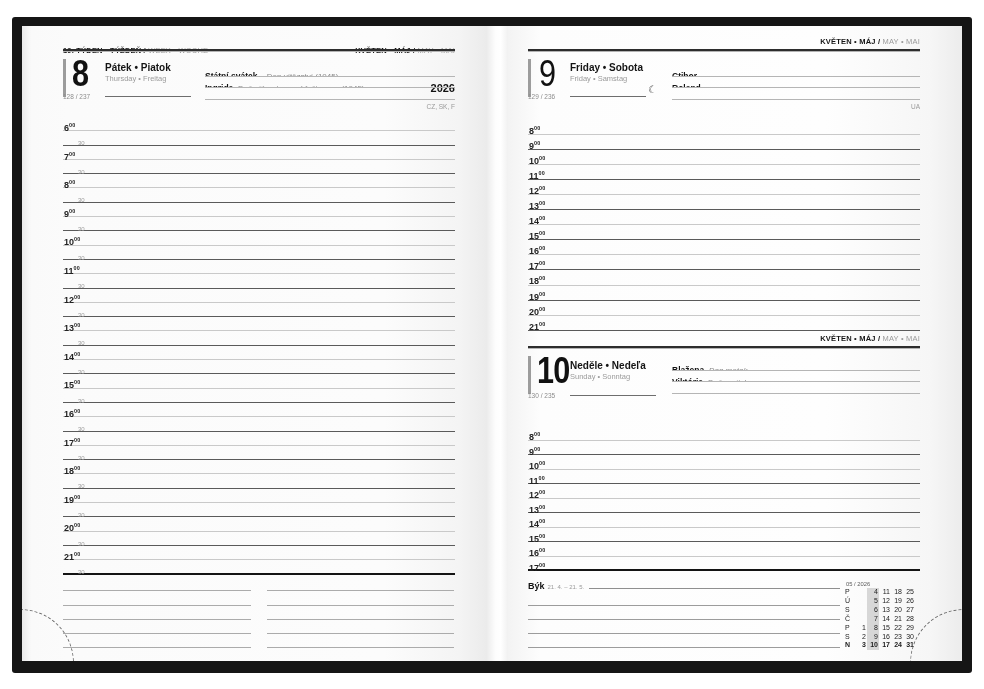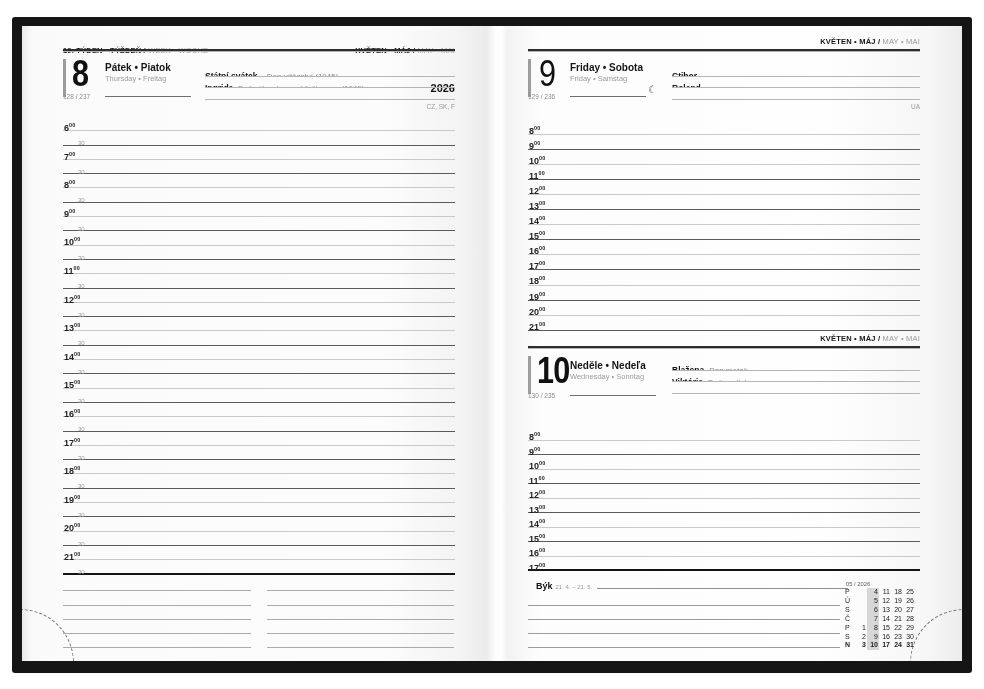--- a/index.html
+++ b/index.html
@@ -202,21 +202,21 @@
 
         <div class="hdr" style="left:20px; right:42px; top:308px; justify-content:flex-end;">
           <span class="grp"><span class="hdr-strong">KVĚTEN • MÁJ /</span> <span class="hdr-light">MAY • MAI</span></span>
         </div>
         <div class="hdr-rule" style="left:20px; right:42px; top:320px;"></div>
 
         <div class="day-bar" style="left:20px; top:330px;"></div>
         <div class="day-number" style="left:29px; top:327px;">10</div>
         <div class="day-ordinal" style="left:20px; top:366px;">130 / 235</div>
         <div class="day-names" style="left:62px; top:334px;">Neděle • Nedeľa</div>
-        <div class="day-names-intl" style="left:62px; top:346px;">Wednesday • Sonntag</div>
+        <div class="day-names-intl" style="left:62px; top:346px;">Sunday • Sonntag</div>
         <div class="day-underline" style="left:62px; top:369px; width:86px;"></div>
 
         <div class="events" style="left:164px; top:333px; width:248px;">
             <div class="evrow"><span class="lead">Blažena,</span><span class="detail italic"> Den matek</span></div>
             <div class="evrow"><span class="lead">Viktória,</span><span class="detail italic"> Deň matiek</span></div>
             <div class="evrow"></div>
           </div>
 
         <div class="timegrid grid-sun" style="left:20px; right:42px; top:400px;">
             <div class="trow b-light"><span class="tlabel">8<sup>00</sup></span></div>
@@ -224,21 +224,21 @@
             <div class="trow b-light"><span class="tlabel">10<sup>00</sup></span></div>
             <div class="trow b-dark"><span class="tlabel">11<sup>00</sup></span></div>
             <div class="trow b-light"><span class="tlabel">12<sup>00</sup></span></div>
             <div class="trow b-dark"><span class="tlabel">13<sup>00</sup></span></div>
             <div class="trow b-light"><span class="tlabel">14<sup>00</sup></span></div>
             <div class="trow b-dark"><span class="tlabel">15<sup>00</sup></span></div>
             <div class="trow b-light"><span class="tlabel">16<sup>00</sup></span></div>
             <div class="trow b-thick"><span class="tlabel">17<sup>00</sup></span></div>
           </div>
 
-        <div class="zodiac-row" style="left:28px; top:555px; width:312px;">
+        <div class="zodiac-row" style="left:20px; top:555px; width:312px;">
           <span class="zodiac-name">Býk</span>
           <span class="zodiac-range">21. 4. – 21. 5.</span>
           <span class="zodiac-line"></span>
         </div>
         <div class="notes notes-sun" style="left:20px; top:566px; width:312px;">
             <div class="note-line"></div>
             <div class="note-line"></div>
             <div class="note-line"></div>
             <div class="note-line"></div>
           </div>

